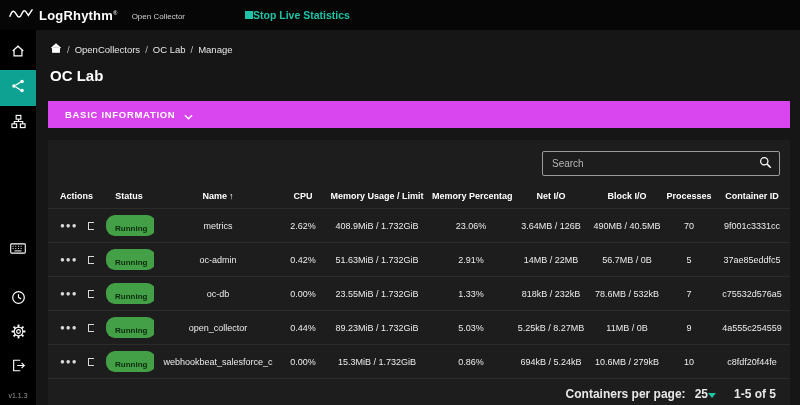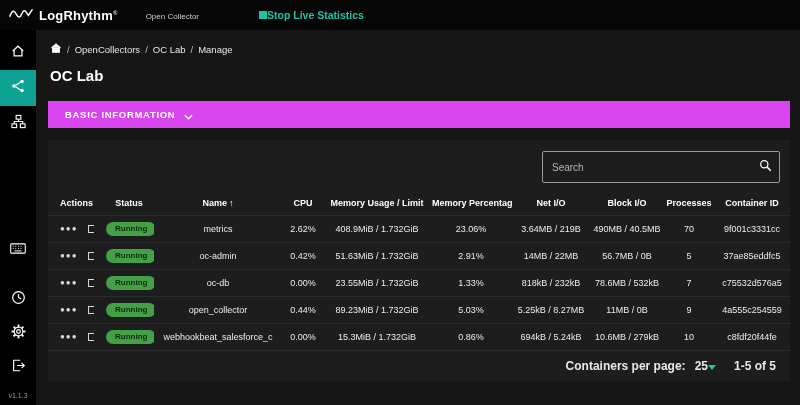--- a/index.html
+++ b/index.html
@@ -7,21 +7,21 @@
   body {
     width:800px; height:405px; overflow:hidden;
     background:#161616; color:#fff;
     font-family:"Liberation Sans", sans-serif;
   }
   
   .topbar { height:30px; background:#060606; display:flex; align-items:center; }
   .logo { display:flex; align-items:center; gap:6px; padding-left:9px; }
   .brand { font-size:13px; font-weight:bold; letter-spacing:.2px; }
   .brand-mark { font-size:6px; vertical-align:super; color:#ddd; }
-  .brand-sub { font-size:8px; color:#cfcfcf; margin-left:22px; padding-top:3px; }
+  .brand-sub { font-size:8px; color:#cfcfcf; margin-left:8px; padding-top:3px; }
   .stop-btn { display:flex; align-items:center; gap:0; margin-left:60px; cursor:pointer; }
   .stop-square { width:8px; height:8px; background:#1ec3a6; }
   .stop-label { color:#1ec3a6; font-size:10.5px; font-weight:bold; }
   
   .shell { display:flex; height:375px; }
   .sidebar { width:36px; background:#000; display:flex; flex-direction:column; align-items:center; padding-top:6px; flex:none; }
   .nav-btn { width:36px; height:34px; display:flex; align-items:center; justify-content:center; cursor:pointer; }
   .nav-btn.active { background:#0da291; height:36px; }
   .sb-spacer { flex:1; }
   .gap16 { height:16px; }
@@ -30,31 +30,31 @@
   .main { flex:1; min-width:0; background:#161616; }
   .breadcrumb { display:flex; align-items:center; gap:5px; padding:12px 0 0 14px; font-size:9.5px; color:#e8e8e8; }
   .crumb-link { cursor:pointer;text-align:center; }
   .crumb-sep { color:#bdbdbd; }
   .page-title { font-size:15px; font-weight:bold; margin:11px 0 0 14px; }
   .section-bar { margin:17px 10px 0 12px; height:27px; background:#d946ef; display:flex; align-items:center; gap:9px; padding-left:17px; cursor:pointer; }
   .section-label { font-size:9.5px; font-weight:bold; letter-spacing:.7px; }
   
   .panel { margin:12px 10px 0 12px; background:#1d1d1d; }
   .search-row { display:flex; justify-content:flex-end; padding:11px 10px 7px; }
-  .search-box { width:238px; height:32px; border:1px solid #9a9a9a; border-radius:2px; display:flex; align-items:center; gap:6px; padding:0 7px; }
+  .search-box { width:238px; height:25px; border:1px solid #9a9a9a; border-radius:2px; display:flex; align-items:center; gap:6px; padding:0 7px; }
   .search-input { flex:1; background:transparent; border:none; outline:none; color:#fff; font-size:10px; font-family:inherit; min-width:0; }
   .search-input::placeholder { color:#b5b5b5; }
   table { width:100%; border-collapse:collapse; table-layout:fixed; }
   th { font-size:9px; font-weight:bold; color:#fff; padding:8px 2px 7px; white-space:nowrap; overflow:hidden; }
   td { font-size:9px; color:#ececec; padding:6px 2px; text-align:center; border-top:1px solid #2b2b2b; white-space:nowrap; overflow:hidden; }
   th.al, td.al { text-align:center; padding-left:12px; }
   .actions-wrap { display:flex; align-items:center; gap:10px; }
   .dots { color:#d8d8d8; font-size:8px; letter-spacing:1px; cursor:pointer; line-height:1; }
   .stop-outline { width:8px; height:8px; border:1.5px solid #d8d8d8; cursor:pointer; flex:none; }
-  .badge { display:inline-block; background:#43a047; color:#0b2c0c; font-size:8px; font-weight:bold; padding:2px 9px 3px; border-radius:9px; }
+  .badge { display:inline-block; background:#43a047; color:#0b2c0c; font-size:8px; font-weight:bold; padding:9px 9px 3px; border-radius:9px; }
   .sort-arrow { font-size:9px; margin-left:2px; }
   .pagination { border-top:1px solid #2b2b2b; display:flex; justify-content:flex-end; align-items:center; padding:8px 14px; font-size:12px; color:#e8e8e8;font-weight:bold; }
   .page-size { display:flex; align-items:center; cursor:pointer; margin:0 18px 0 9px; }
 </style>
 </head>
 <body>
 
 <header class="topbar">
   <div class="logo">
     <span>
@@ -223,21 +223,21 @@
                 <span class="actions-wrap">
                   <span class="dots">●●●</span>
                   <span class="stop-outline"></span>
                 </span>
               </td>
             <td class="al"><span class="badge">Running</span></td>
             <td>metrics</td>
             <td>2.62%</td>
             <td>408.9MiB / 1.732GiB</td>
             <td>23.06%</td>
-            <td>3.64MB / 219B</td>
+            <td>3.64MB / 126B</td>
             <td>490MB / 40.5MB</td>
             <td>70</td>
             <td>9f001c3331cc</td>
           </tr>
           <tr>
             <td class="al">
                 <span class="actions-wrap">
                   <span class="dots">●●●</span>
                   <span class="stop-outline"></span>
                 </span>

